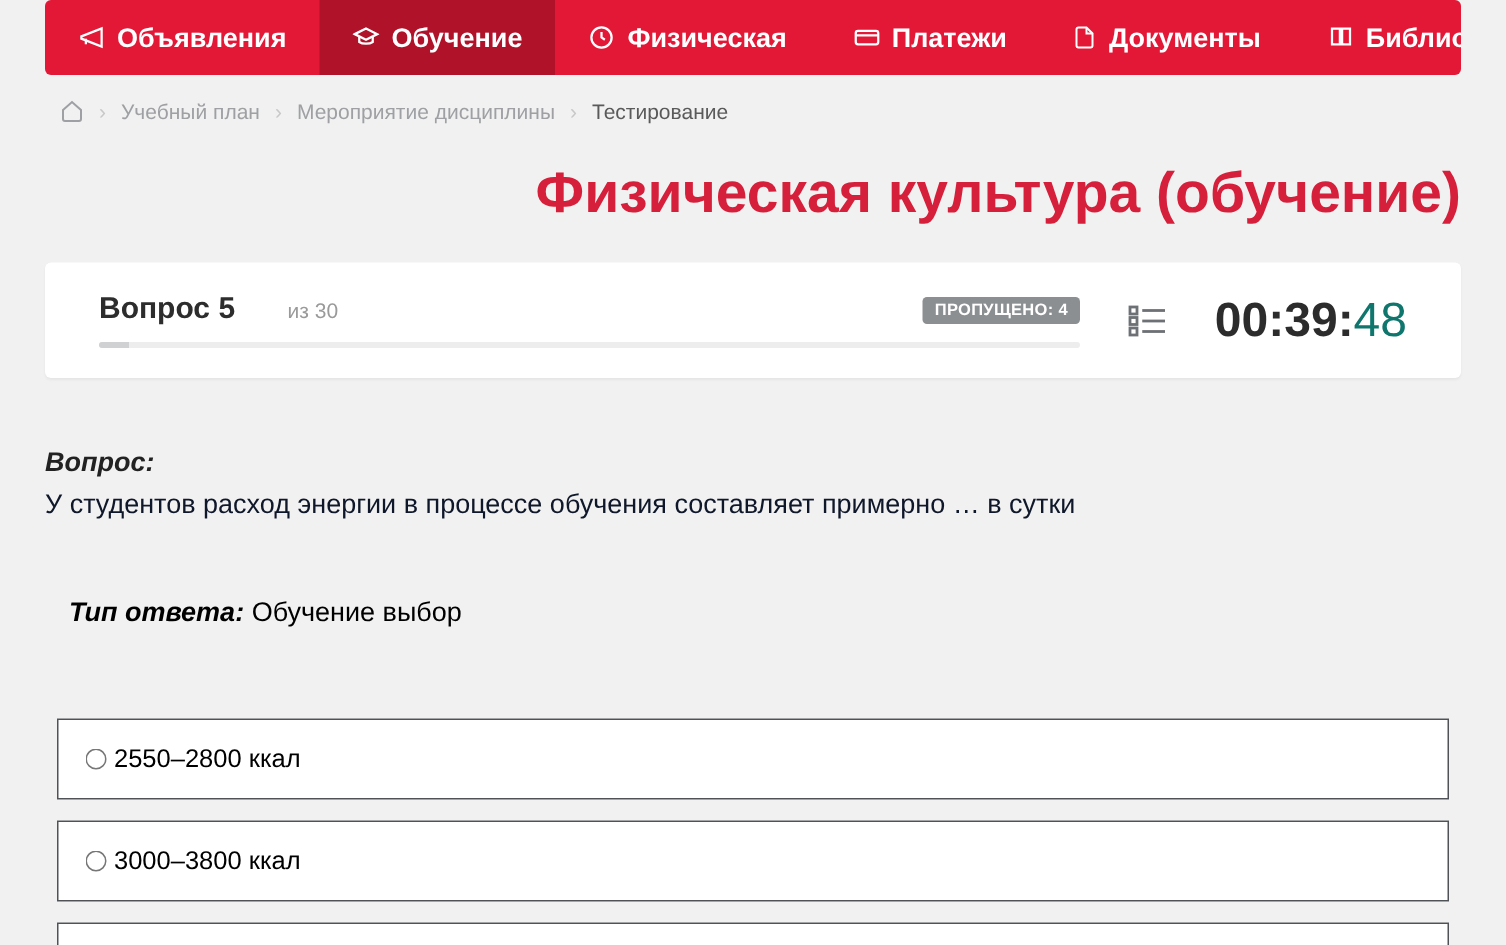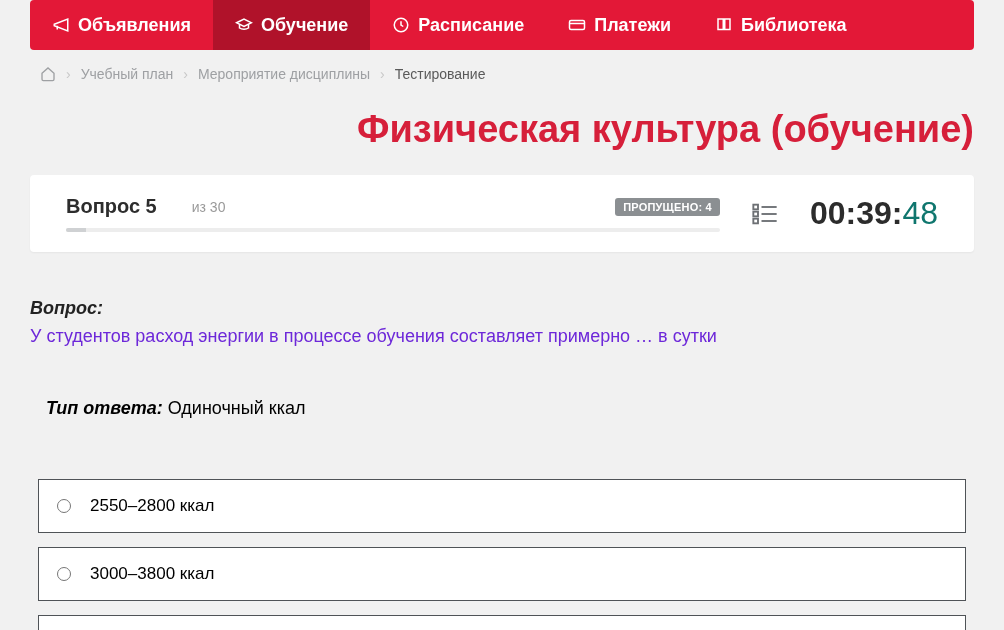--- a/index.html
+++ b/index.html
@@ -109,31 +109,31 @@
     font-weight: 600;
     color: #2c2c2c;
     display: flex;
     align-items: baseline;
   }
   .timer .ms { color: #0f766e; font-size: 32px; font-weight: 500; }
 
   
   .qbody { margin-top: 46px; }
   .qlabel { font-size: 18px; font-weight: 700; font-style: italic; color: #222; }
-  .qtext { font-size: 18px; color: #6d28d9; margin-top: 4px; line-height: 1.5; }
+  .qtext { font-size: 18px; color: #0f172a; margin-top: 4px; line-height: 1.5; }
   .qtype-row { margin-top: 48px; font-size: 18px; }
   .qtype-label { font-weight: 700; font-style: italic; margin-left: 16px; }
   .qtype-val { font-weight: 400; }
 
   
   .answers { margin-top: 60px; padding: 0 8px; }
   .answer {
     display: flex;
     align-items: center;
-    gap: 19px;
+    gap: 5px;
     border: 1px solid #4f5357;
     padding: 16px 18px;
     margin-bottom: 14px;
     background: #fff;
     cursor: pointer;
     font-size: 17px;
   }
   .answer:last-child { margin-bottom: 0; }
   .answer input[type=radio] {
     width: 14px; height: 14px;
@@ -165,28 +165,35 @@
             <path d="M2 9l10-5 10 5-10 5L2 9z"></path>
             <path d="M6 11v5c3 2 9 2 12 0v-5"></path>
           </svg>
         <span>Обучение</span>
       </div>
       <div class="nav-item">
         <svg width="18" height="18" viewBox="0 0 24 24" fill="none" stroke="white" stroke-width="2">
             <circle cx="12" cy="12" r="9"></circle>
             <path d="M12 7v5l3 2"></path>
           </svg>
-        <span>Расписание</span>
+        <span>Физическая</span>
       </div>
       <div class="nav-item">
         <svg width="18" height="18" viewBox="0 0 24 24" fill="none" stroke="white" stroke-width="2">
             <rect x="2" y="6" width="20" height="12" rx="2"></rect>
             <path d="M2 10h20"></path>
           </svg>
         <span>Платежи</span>
+      </div>
+      <div class="nav-item">
+        <svg width="16" height="18" viewBox="0 0 24 24" fill="none" stroke="white" stroke-width="2">
+            <path d="M14 2H6a2 2 0 0 0-2 2v16a2 2 0 0 0 2 2h12a2 2 0 0 0 2-2V8l-6-6z"></path>
+            <path d="M14 2v6h6"></path>
+          </svg>
+        <span>Документы</span>
       </div>
       <div class="nav-item">
         <svg width="18" height="18" viewBox="0 0 24 24" fill="none" stroke="white" stroke-width="2">
             <path d="M4 4h7v14H4zM13 4h7v14h-7z"></path>
           </svg>
         <span>Библиотека</span>
 
       </div>
     </div>
 
@@ -227,21 +234,21 @@
         <span>00:39:</span>
           <span class="ms">48</span>
       </div>
     </div>
 
     <div class="qbody">
       <div class="qlabel">Вопрос:</div>
       <div class="qtext">У студентов расход энергии в процессе обучения составляет примерно … в сутки</div>
       <div class="qtype-row">
         <span class="qtype-label">Тип ответа:</span>
-        <span class="qtype-val"> </span><span class="qtype-val">Одиночный ккал</span>
+        <span class="qtype-val"> </span><span class="qtype-val">Обучение выбор</span>
       </div>
     </div>
 
     <div class="answers">
       <label class="answer">
         <input type="radio" name="ans" style="">
         <span>2550–2800 ккал</span>
       </label>
       <label class="answer">
         <input type="radio" name="ans" style="">

